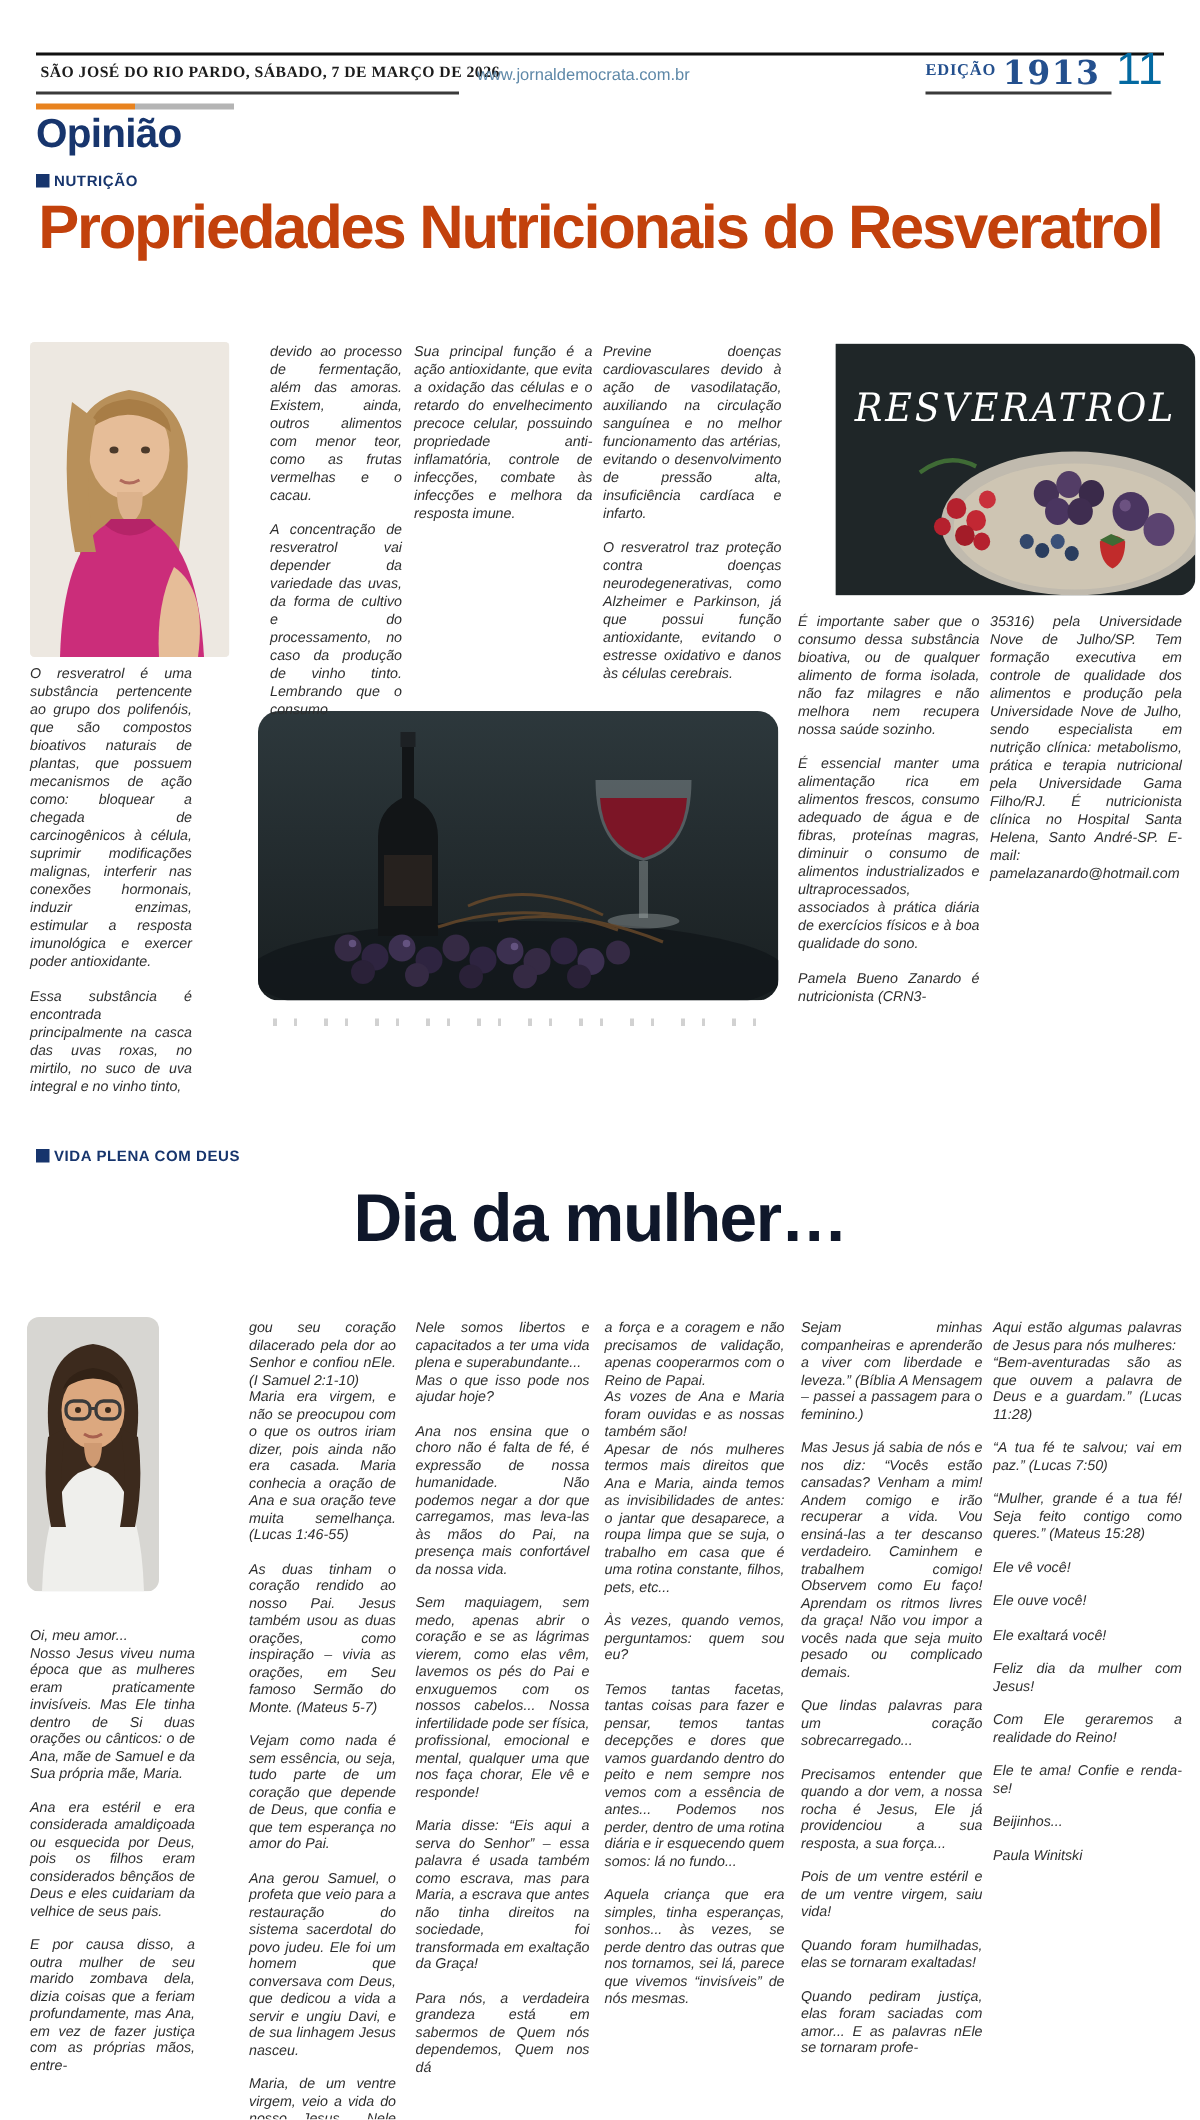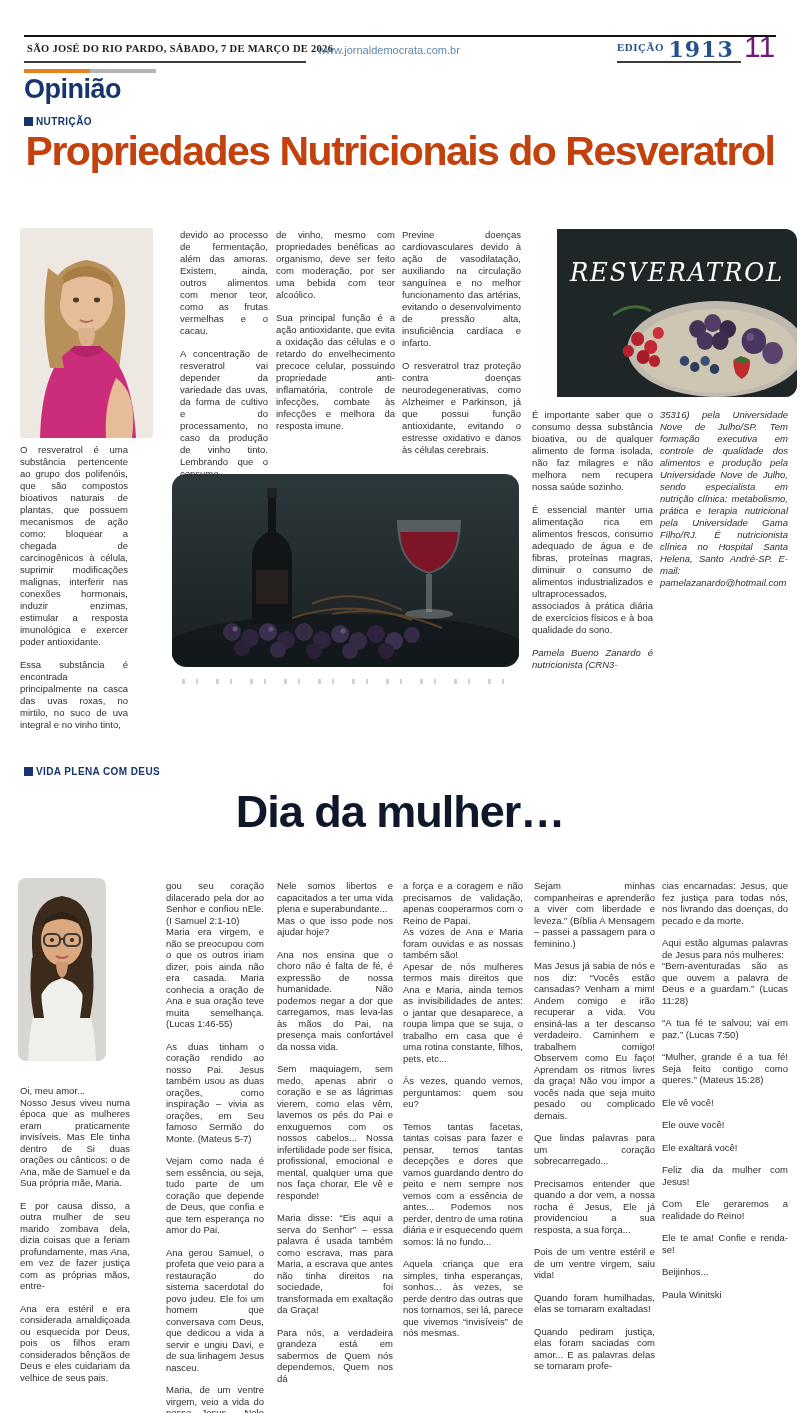--- a/index.html
+++ b/index.html
@@ -6,41 +6,41 @@
   .page{position:relative;width:800px;height:1413px;background:#ffffff;overflow:hidden;
         font-family:"Liberation Sans",sans-serif;color:#2b2b2b;}
   
   .toprule{position:absolute;left:24px;top:35px;width:752px;height:2px;background:#111;}
   .dateline{position:absolute;left:27px;top:43px;font-family:"Liberation Serif",serif;
             font-weight:bold;font-size:10.5px;letter-spacing:.3px;color:#1c1c1c;}
   .site{position:absolute;left:318px;top:44px;font-size:11px;color:#5e88a8;text-decoration:none;}
   .edition{position:absolute;left:617px;top:36px;color:#24508e;white-space:nowrap;text-align:center;}
   .edition .lab{font-family:"Liberation Serif",serif;font-weight:bold;font-size:11px;letter-spacing:.5px;vertical-align:6px;}
   .edition .num{font-family:"DejaVu Serif",serif;font-weight:bold;font-size:22px;letter-spacing:1px;}
-  .pagenum{position:absolute;left:744px;top:30px;font-size:30px;font-weight:400;color:#701a75;}
+  .pagenum{position:absolute;left:744px;top:30px;font-size:30px;font-weight:400;color:#0369a1;}
   .rule-l{position:absolute;left:24px;top:61px;width:282px;height:2px;background:#3a3a3a;}
   .rule-r{position:absolute;left:617px;top:61px;width:124px;height:2px;background:#3a3a3a;}
   .bar-orange{position:absolute;left:24px;top:69px;width:66px;height:4px;background:#e8821e;}
   .bar-gray{position:absolute;left:90px;top:69px;width:66px;height:4px;background:#b4b4b4;}
   .section-title{position:absolute;left:24px;top:74px;margin:0;font-size:27px;font-weight:800;
                  color:#17356d;letter-spacing:-.5px;}
   .kicker{position:absolute;font-size:10px;font-weight:bold;color:#17356d;letter-spacing:.4px;}
   .kicker .sq{display:inline-block;width:9px;height:9px;background:#17356d;margin-right:3px;vertical-align:-1px;}
   .k1{left:24px;top:116px;}
   .k2{left:24px;top:766px;}
   
   .headline1{position:absolute;left:0;top:128px;width:800px;margin:0;text-align:center;
              font-size:41px;font-weight:800;letter-spacing:-1.5px;color:#c2410c;}
   .headline2{position:absolute;left:0;top:786px;width:800px;margin:0;text-align:center;
              font-size:45px;font-weight:800;letter-spacing:-1px;color:#0f172a;}
   
   .col{position:absolute;font-size:9.5px;line-height:12px;text-align:justify;color:#2e2e2e;
        hyphens:auto;-webkit-hyphens:auto;}
   .col2{line-height:11.5px;}
-  .para{margin:0 0 11px;white-space:pre-line;}
+  .para{margin:0 0 11px;white-space:pre-line;font-style:italic;}
   .para:last-child{margin-bottom:0;}
   .italic{font-style:italic;}
   
   .a1c1{left:20px;top:444px;width:108px;}
   .a1c2{left:180px;top:229px;width:88px;}
   .a1c3{left:276px;top:229px;width:119px;}
   .a1c4{left:402px;top:229px;width:119px;}
   .a1c5{left:532px;top:409px;width:121px;}
   .a1c6{left:660px;top:409px;width:128px;}
   
@@ -196,21 +196,20 @@
 
   <div class="col a1c1">
       <p class="para">O resveratrol é uma substância pertencente ao grupo dos polifenóis, que são compostos bioativos naturais de plantas, que possuem mecanismos de ação como: bloquear a chegada de carcinogênicos à célula, suprimir modificações malignas, interferir nas conexões hormonais, induzir enzimas, estimular a resposta imunológica e exercer poder antioxidante.</p>
       <p class="para">Essa substância é encontrada principalmente na casca das uvas roxas, no mirtilo, no suco de uva integral e no vinho tinto,</p>
     </div>
   <div class="col a1c2">
       <p class="para">devido ao processo de fermentação, além das amoras. Existem, ainda, outros alimentos com menor teor, como as frutas vermelhas e o cacau.</p>
       <p class="para">A concentração de resveratrol vai depender da variedade das uvas, da forma de cultivo e do processamento, no caso da produção de vinho tinto. Lembrando que o consumo</p>
     </div>
   <div class="col a1c3">
-      <p class="para">de vinho, mesmo com propriedades benéficas ao organismo, deve ser feito com moderação, por ser uma bebida com teor alcoólico.</p>
       <p class="para">Sua principal função é a ação antioxidante, que evita a oxidação das células e o retardo do envelhecimento precoce celular, possuindo propriedade anti-inflamatória, controle de infecções, combate às infecções e melhora da resposta imune.</p>
     </div>
   <div class="col a1c4">
       <p class="para">Previne doenças cardiovasculares devido à ação de vasodilatação, auxiliando na circulação sanguínea e no melhor funcionamento das artérias, evitando o desenvolvimento de pressão alta, insuficiência cardíaca e infarto.</p>
       <p class="para">O resveratrol traz proteção contra doenças neurodegenerativas, como Alzheimer e Parkinson, já que possui função antioxidante, evitando o estresse oxidativo e danos às células cerebrais.</p>
     </div>
   <div class="col a1c5">
     <div>
         <p class="para">É importante saber que o consumo dessa substância bioativa, ou de qualquer alimento de forma isolada, não faz milagres e não melhora nem recupera nossa saúde sozinho.</p>
         <p class="para">É essencial manter uma alimentação rica em alimentos frescos, consumo adequado de água e de fibras, proteínas magras, diminuir o consumo de alimentos industrializados e ultraprocessados, associados à prática diária de exercícios físicos e à boa qualidade do sono.</p>
@@ -243,22 +242,22 @@
       <path d="M38 84 Q38 98 44 100 Q50 98 50 84Z" fill="#cf9a72"></path>
       <path d="M10 183 Q12 120 34 104 L44 100 L54 104 Q76 120 78 183 Z" fill="#efefec"></path>
       <path d="M14 80 Q10 110 16 140 L26 140 Q20 108 26 74Z" fill="#3c2a1d"></path>
       <path d="M74 80 Q78 110 72 140 L62 140 Q68 108 62 74Z" fill="#3c2a1d"></path>
     </svg>
   </div>
 
   <div class="col col2 a2c1">
       <p class="para">Oi, meu amor...
 Nosso Jesus viveu numa época que as mulheres eram praticamente invisíveis. Mas Ele tinha dentro de Si duas orações ou cânticos: o de Ana, mãe de Samuel e da Sua própria mãe, Maria.</p>
+      <p class="para">Ana era estéril e era considerada amaldiçoada ou esquecida por Deus, pois os filhos eram considerados bênçãos de Deus e eles cuidariam da velhice de seus pais.</p>
       <p class="para">E por causa disso, a outra mulher de seu marido zombava dela, dizia coisas que a feriam profundamente, mas Ana, em vez de fazer justiça com as próprias mãos, entre-</p>
-      <p class="para">Ana era estéril e era considerada amaldiçoada ou esquecida por Deus, pois os filhos eram considerados bênçãos de Deus e eles cuidariam da velhice de seus pais.</p>
     </div>
   <div class="col col2 a2c2">
       <p class="para">gou seu coração dilacerado pela dor ao Senhor e confiou nEle. (I Samuel 2:1-10)
 Maria era virgem, e não se preocupou com o que os outros iriam dizer, pois ainda não era casada. Maria conhecia a oração de Ana e sua oração teve muita semelhança. (Lucas 1:46-55)</p>
       <p class="para">As duas tinham o coração rendido ao nosso Pai. Jesus também usou as duas orações, como inspiração – vivia as orações, em Seu famoso Sermão do Monte. (Mateus 5-7)</p>
       <p class="para">Vejam como nada é sem essência, ou seja, tudo parte de um coração que depende de Deus, que confia e que tem esperança no amor do Pai.</p>
       <p class="para">Ana gerou Samuel, o profeta que veio para a restauração do sistema sacerdotal do povo judeu. Ele foi um homem que conversava com Deus, que dedicou a vida a servir e ungiu Davi, e de sua linhagem Jesus nasceu.</p>
       <p class="para">Maria, de um ventre virgem, veio a vida do nosso Jesus... Nele houve a restauração do mundo, da morte e do pecado.</p>
     </div>
   <div class="col col2 a2c4">
@@ -277,24 +276,23 @@
       <p class="para">Maria disse: “Eis aqui a serva do Senhor” – essa palavra é usada também como escrava, mas para Maria, a escrava que antes não tinha direitos na sociedade, foi transformada em exaltação da Graça!</p>
       <p class="para">Para nós, a verdadeira grandeza está em sabermos de Quem nós dependemos, Quem nos dá</p>
     </div>
   <div class="col col2 a2c5">
       <p class="para">Sejam minhas companheiras e aprenderão a viver com liberdade e leveza.” (Bíblia A Mensagem – passei a passagem para o feminino.)</p>
       <p class="para">Mas Jesus já sabia de nós e nos diz: “Vocês estão cansadas? Venham a mim! Andem comigo e irão recuperar a vida. Vou ensiná-las a ter descanso verdadeiro. Caminhem e trabalhem comigo! Observem como Eu faço! Aprendam os ritmos livres da graça! Não vou impor a vocês nada que seja muito pesado ou complicado demais.</p>
       <p class="para">Que lindas palavras para um coração sobrecarregado...</p>
       <p class="para">Precisamos entender que quando a dor vem, a nossa rocha é Jesus, Ele já providenciou a sua resposta, a sua força...</p>
       <p class="para">Pois de um ventre estéril e de um ventre virgem, saiu vida!</p>
       <p class="para">Quando foram humilhadas, elas se tornaram exaltadas!</p>
-      <p class="para">Quando pediram justiça, elas foram saciadas com amor... E as palavras delas se tornaram profe-</p>
+      <p class="para">Quando pediram justiça, elas foram saciadas com amor... E as palavras nEle se tornaram profe-</p>
     </div>
   <div class="col col2 a2c6">
-      <p class="para">cias encarnadas: Jesus, que fez justiça para todas nós, nos livrando das doenças, do pecado e da morte.</p>
       <p class="para">Aqui estão algumas palavras de Jesus para nós mulheres:
 “Bem-aventuradas são as que ouvem a palavra de Deus e a guardam.” (Lucas 11:28)</p>
       <p class="para">“A tua fé te salvou; vai em paz.” (Lucas 7:50)</p>
       <p class="para">“Mulher, grande é a tua fé! Seja feito contigo como queres.” (Mateus 15:28)</p>
       <p class="para">Ele vê você!</p>
       <p class="para">Ele ouve você!</p>
       <p class="para">Ele exaltará você!</p>
       <p class="para">Feliz dia da mulher com Jesus!</p>
       <p class="para">Com Ele geraremos a realidade do Reino!</p>
       <p class="para">Ele te ama! Confie e renda-se!</p>

